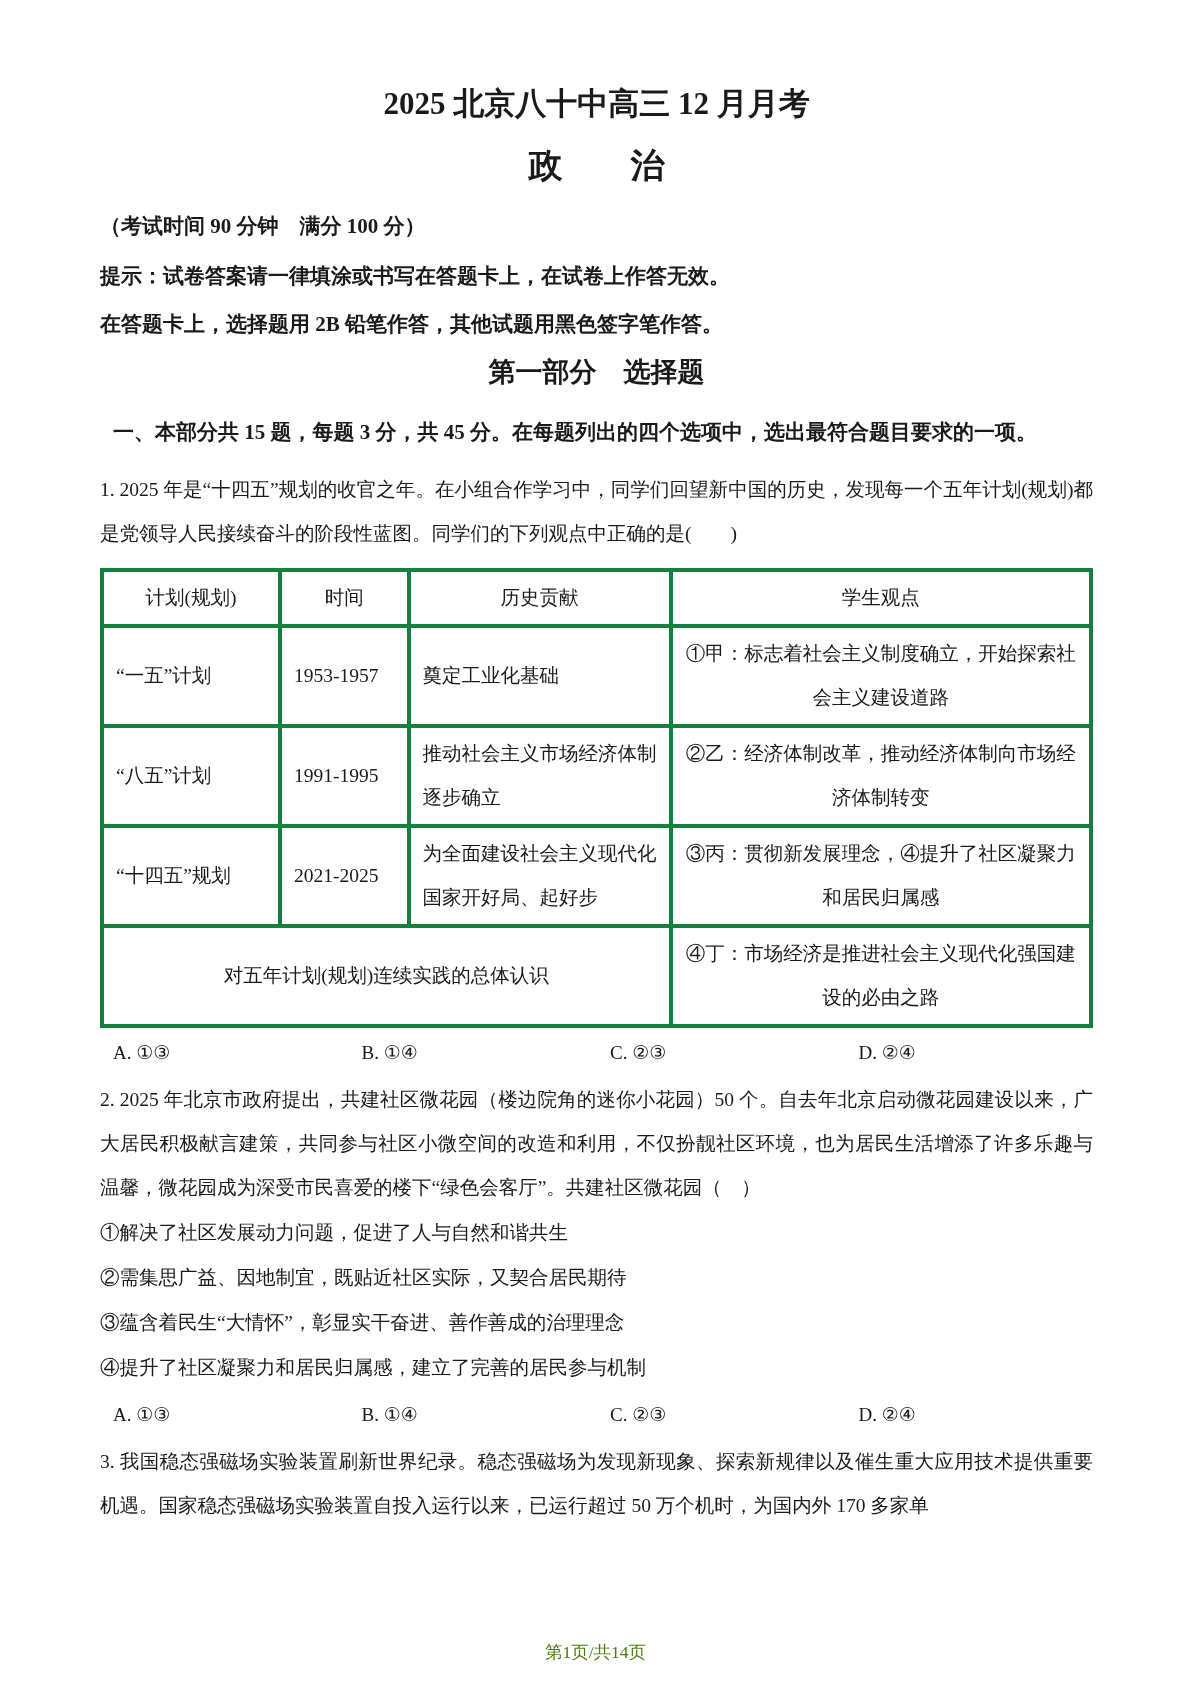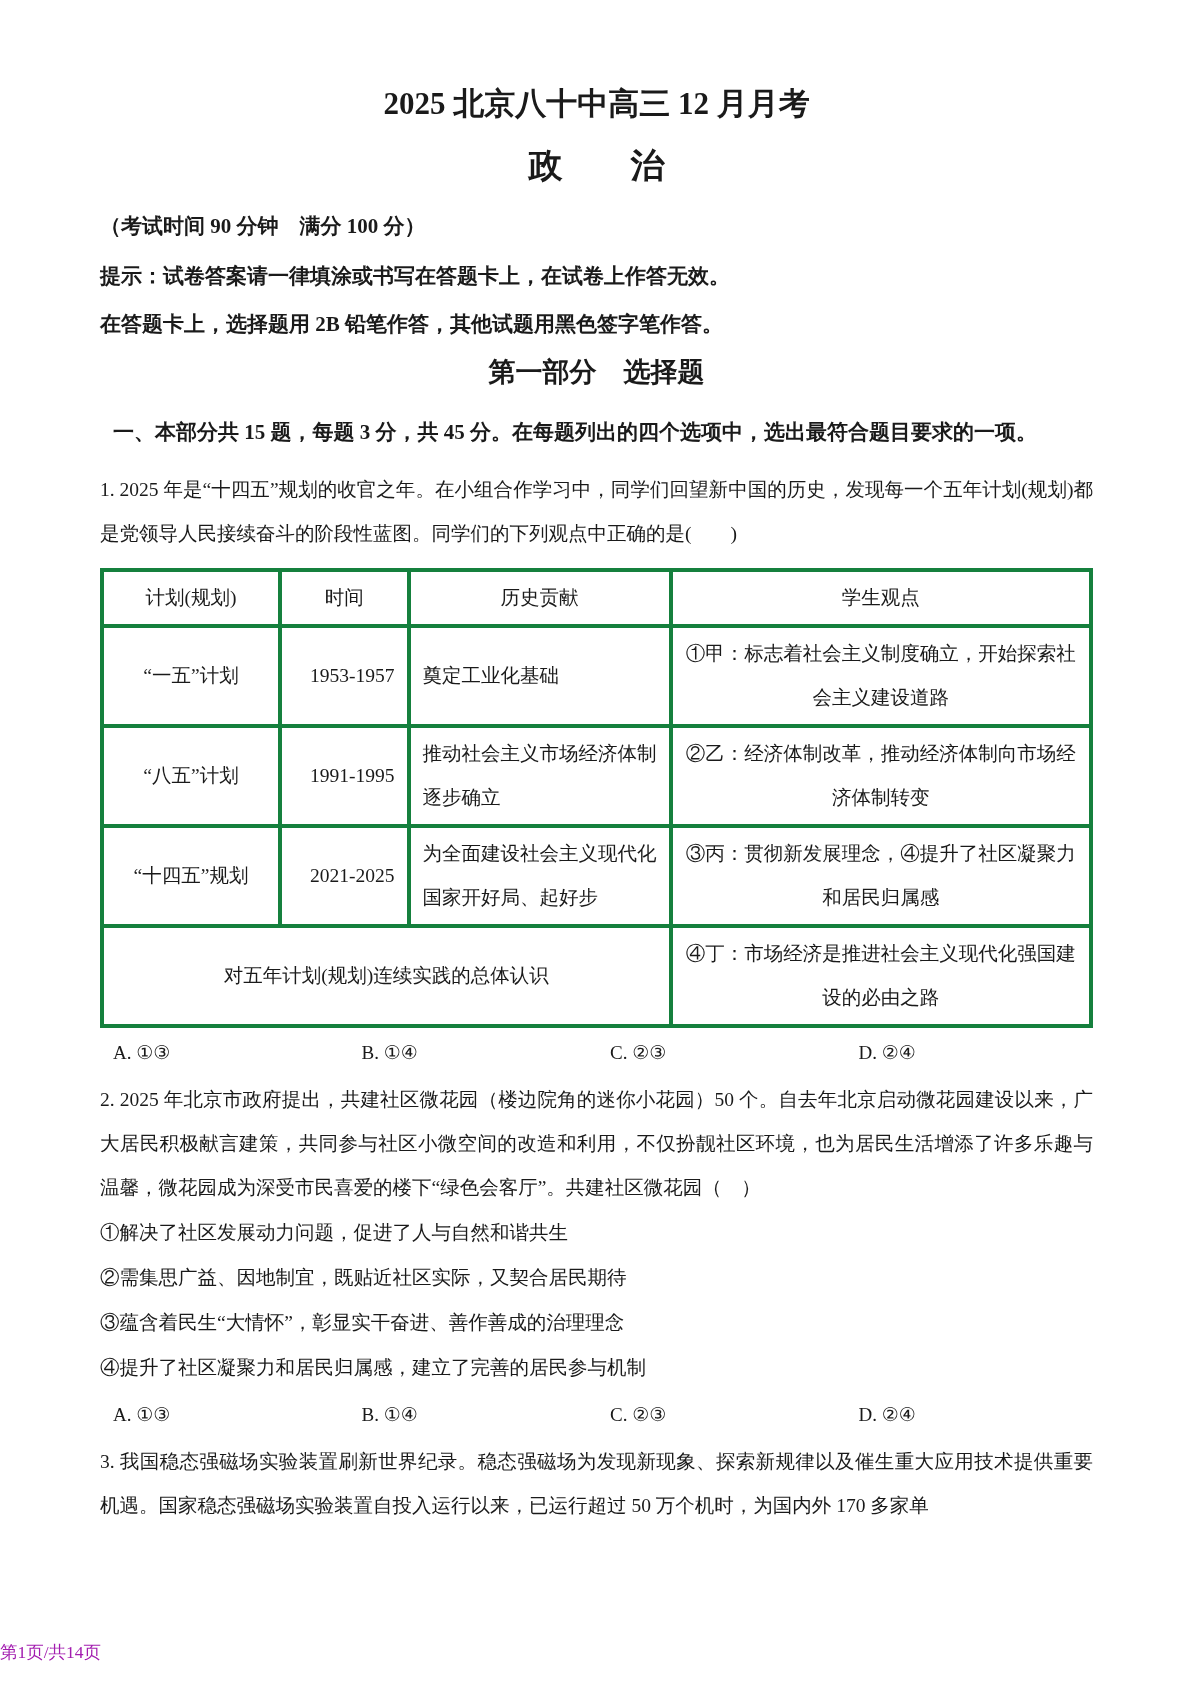--- a/index.html
+++ b/index.html
@@ -77,22 +77,22 @@
   }
   table.plans-table th, table.plans-table td {
     border: 4px solid #15803d;
     padding: 4px 12px;
     line-height: 44px;
     font-weight: normal;
     vertical-align: middle;
   }
   table.plans-table th { text-align: center; height: 50px; }
   table.plans-table td { height: 99px; }
-  td.cell-plan { text-align: center; padding-left: 16px; }
-  td.cell-time { text-align: right; }
+  td.cell-plan { text-align: left; padding-left: 16px; }
+  td.cell-time { text-align: left; }
   td.cell-contrib { text-align: left; }
   td.cell-view { text-align: center; }
   td.cell-summary { text-align: center; }
   tr.row-first td { border-bottom-width: 3px; }
   .col-plan { width: 18%; }
   .col-time { width: 13%; }
   .col-contrib { width: 26.5%; }
   .col-view { width: 42.5%; }
   .options-row {
     display: flex;
@@ -106,22 +106,23 @@
     font-size: 19.5px;
     margin: 0;
     line-height: 45px;
     text-align: justify;
   }
   .page-footer {
     position: absolute;
     bottom: 20px;
     left: 0;
     width: 100%;
+    text-align: center;
     font-size: 17.5px;
-    color: #a21caf;
+    color: #4d7c0f;
   }
 </style>
 </head>
 <body>
 
 <div class="page-content">
 
   <h1 class="page-title">2025 北京八十中高三 12 月月考</h1>
 
   <div class="subject-title">政　　治</div>

